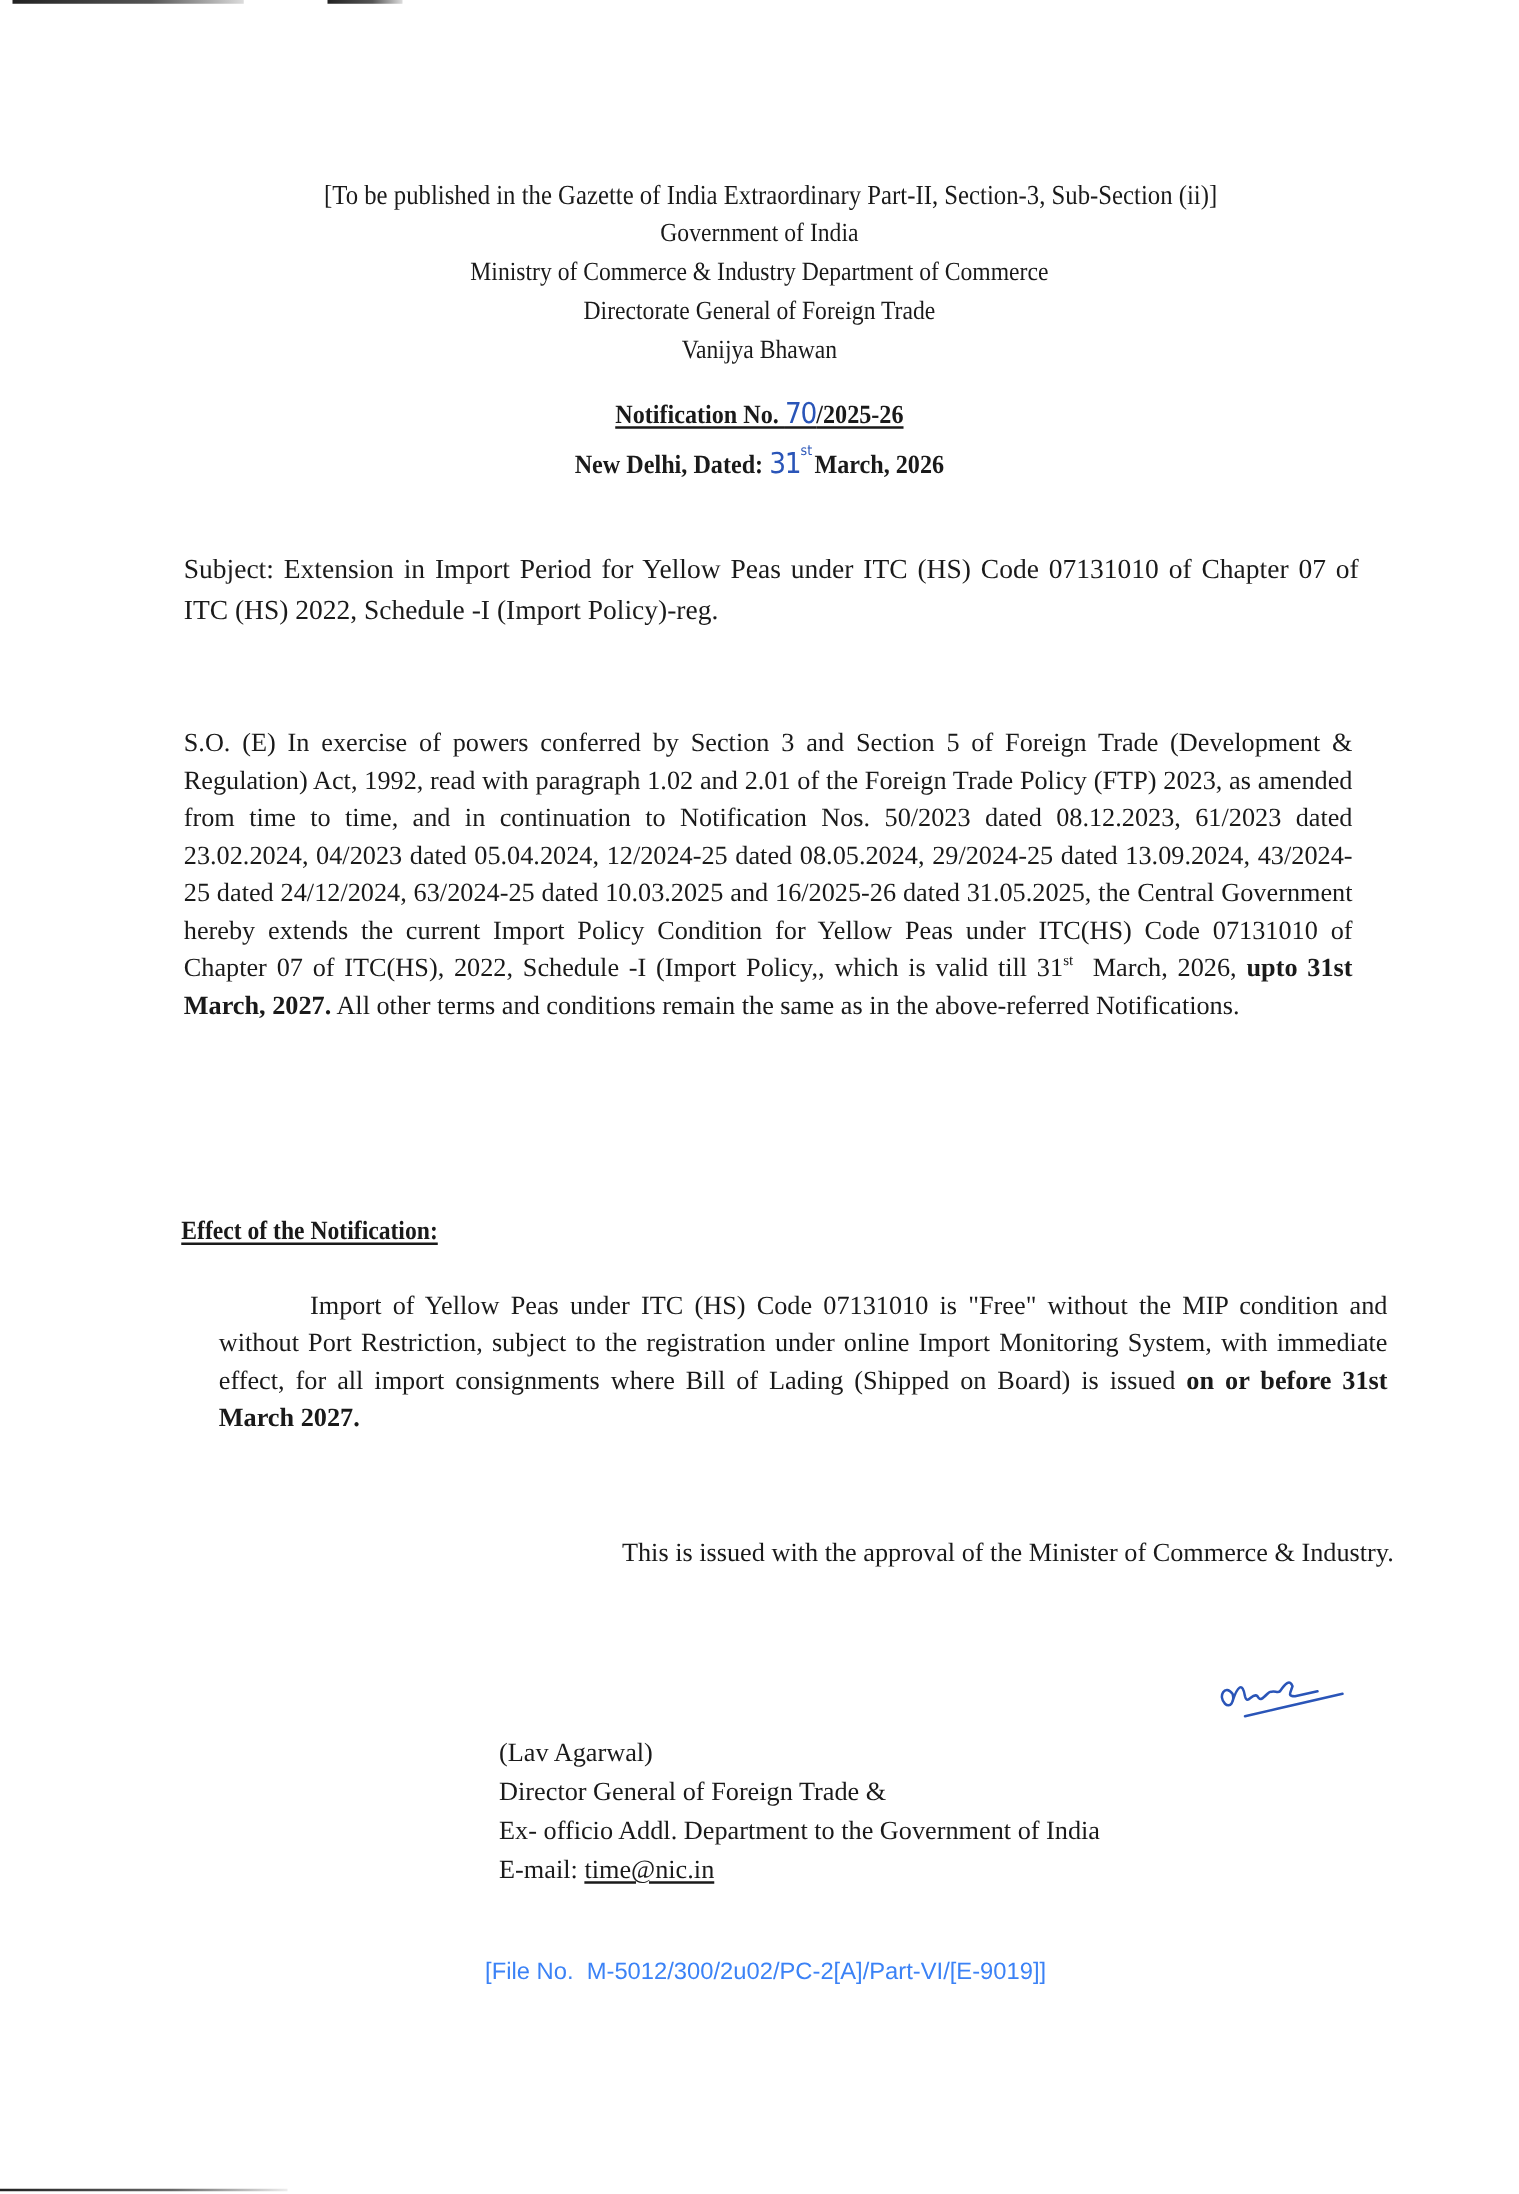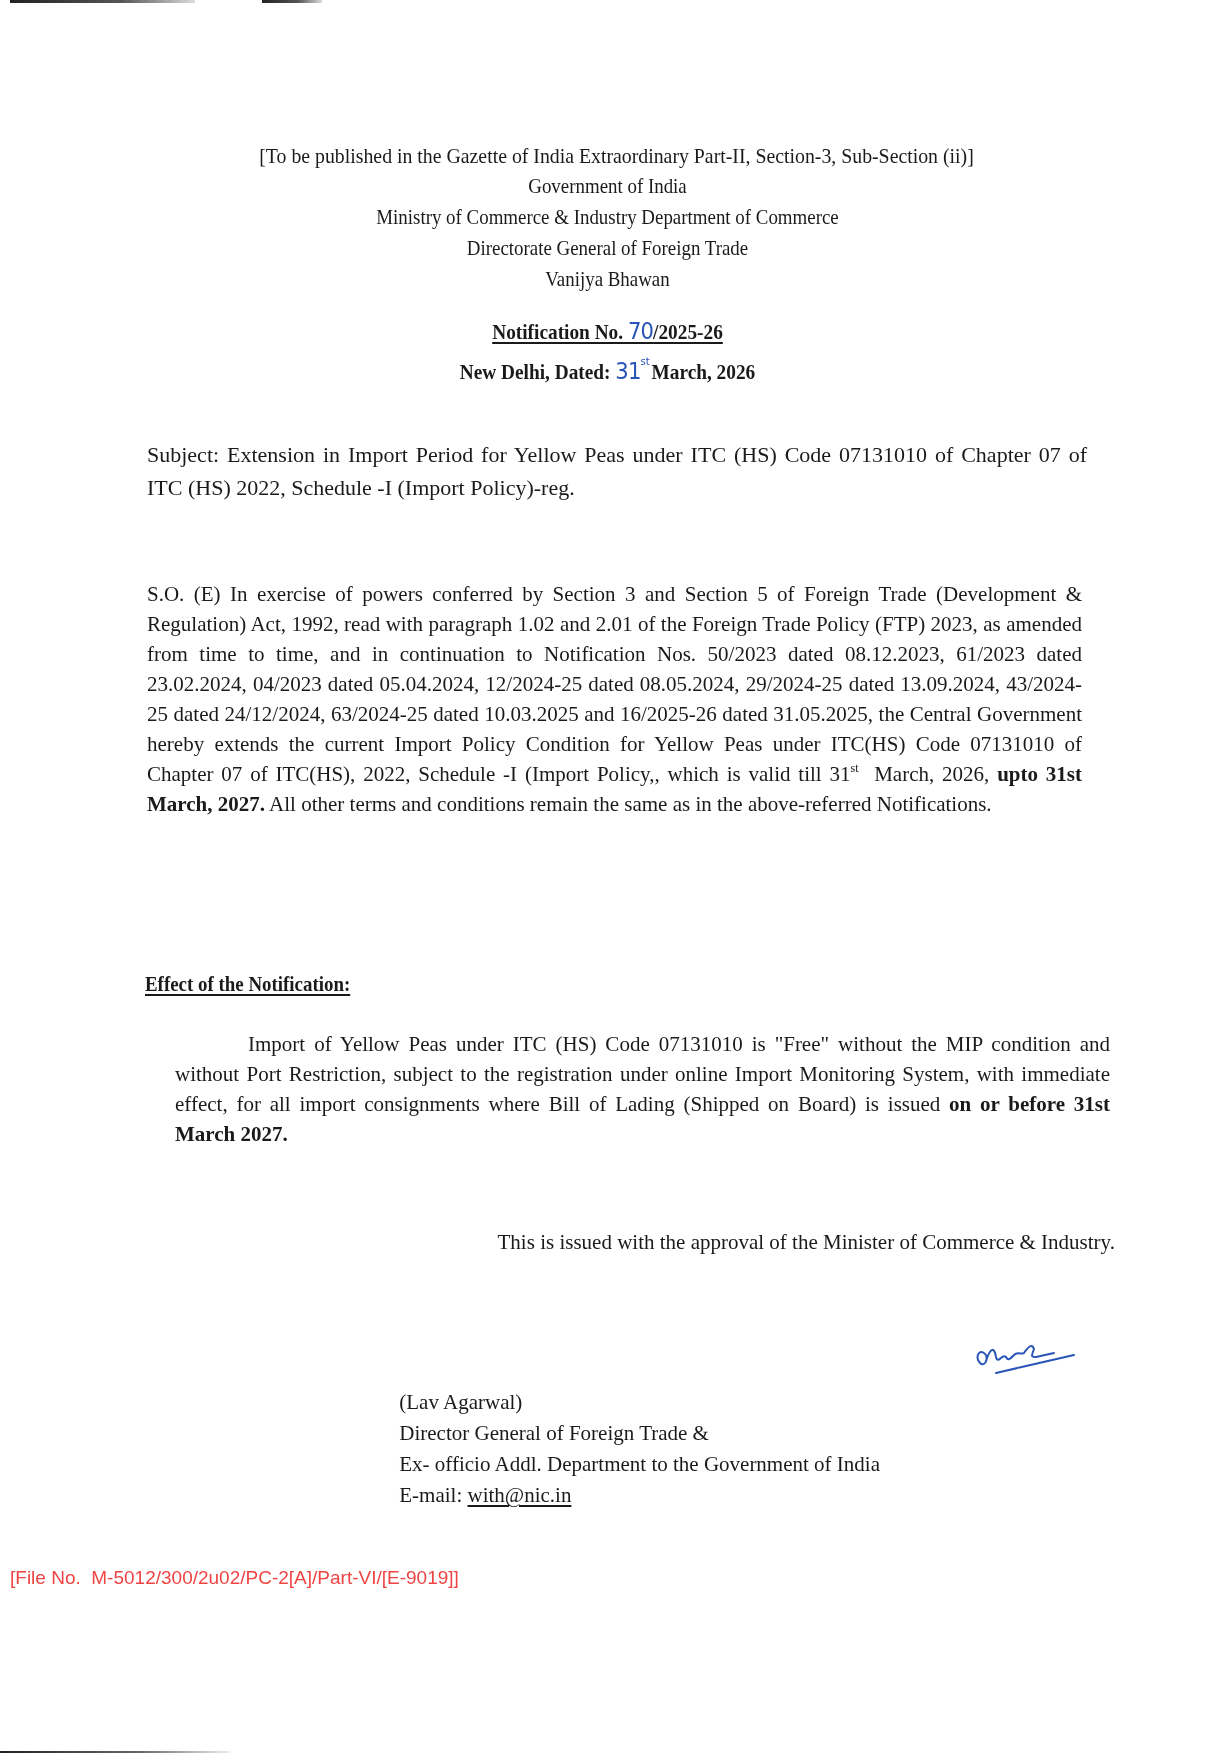--- a/index.html
+++ b/index.html
@@ -142,25 +142,26 @@
     .sign-block .email-link {
       text-decoration: underline;
       text-underline-offset: 3px;
       color: #1a1a1a;
     }
     .file-no {
       position: absolute;
       top: 1567px;
       left: 0;
       width: 1215px;
+      text-align: center;
       font-size: 19px;
       padding-left: 10px;
       box-sizing: border-box;
       font-family: "Liberation Sans", "DejaVu Sans", sans-serif;
-      color: #ef4444;
+      color: #3b82f6;
     }
     b { font-weight: bold; }
     sup { font-size: 12px; vertical-align: 9px; line-height: 0; }
   </style>
 </head>
 <body>
 
 <div class="page">
 
   <div class="scan-edge-top" style="left:10px;width:185px;"></div>
@@ -196,18 +197,18 @@
 
   <svg class="signature" viewBox="0 0 110 50">
     <path d="M8 28 C2 22 8 12 14 20 C16 26 12 32 8 28 M14 26 C18 14 22 10 24 22 C26 30 30 18 34 22 C36 26 38 24 42 20 C46 16 50 20 52 18 C56 12 60 8 62 14 C60 20 58 22 64 22 L82 18" fill="none" stroke="#2a55b8" stroke-width="2" stroke-linecap="round" stroke-linejoin="round"></path>
     <path d="M24 38 C50 32 75 26 102 20" fill="none" stroke="#2a55b8" stroke-width="2" stroke-linecap="round"></path>
   </svg>
 
   <div class="sign-block">
     <div>(Lav Agarwal)</div>
     <div>Director General of Foreign Trade &amp;</div>
     <div>Ex- officio Addl. Department to the Government of India</div>
-    <div><span>E-mail: </span><a class="email-link">with@nic.in</a></div>
+    <div><span>E-mail: </span><a class="email-link">time@nic.in</a></div>
   </div>
 
   <div class="file-no" style="white-space:pre;">[File No.  M-5012/300/2u02/PC-2[A]/Part-VI/[E-9019]]</div>
 
 </div>
 
 </body></html>

